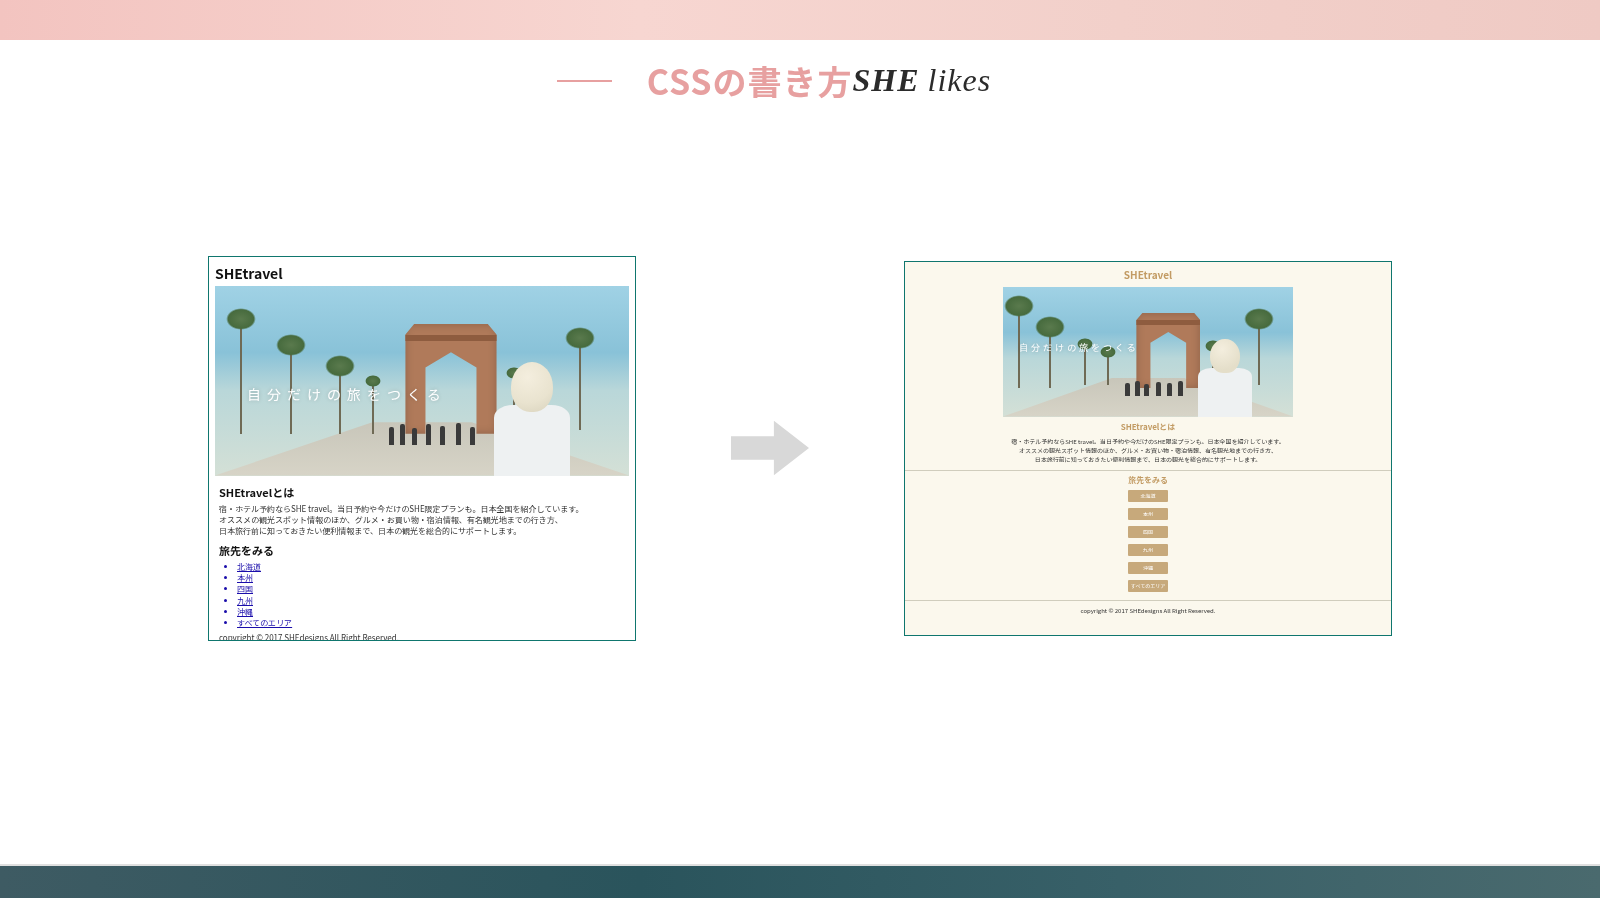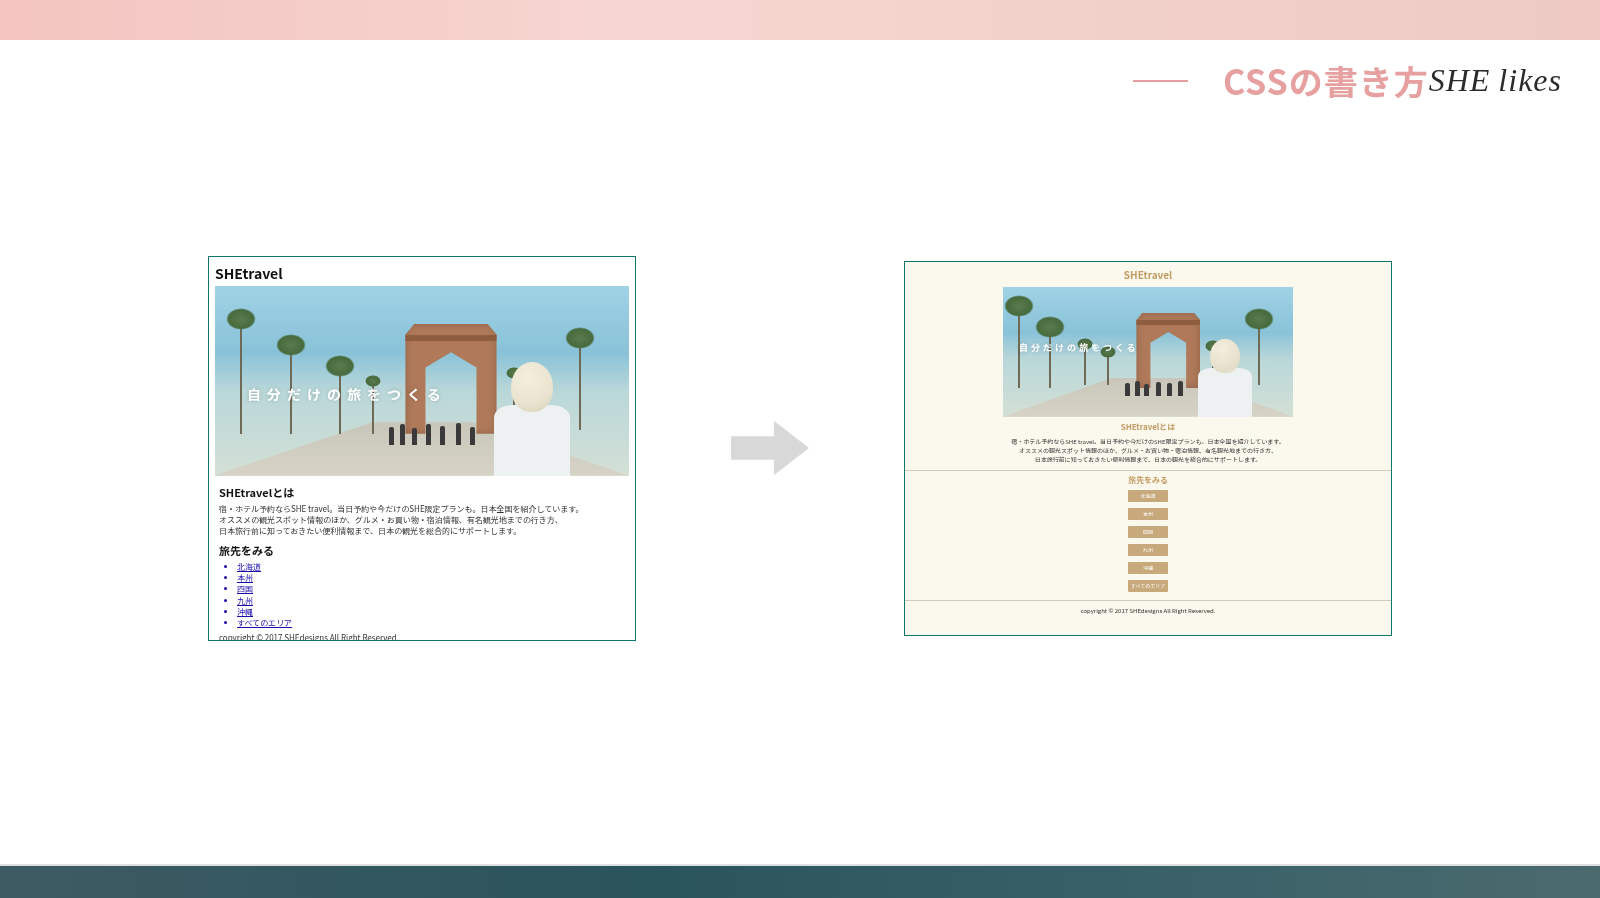--- a/index.html
+++ b/index.html
@@ -16,51 +16,51 @@
     position: absolute; top: 0; left: 0; right: 0; height: 40px;
     background: linear-gradient(90deg, #f3c4c0 0%, #f7d6d1 40%, #f2d0ca 70%, #efcac4 100%);
   }
   .bottomband {
     position: absolute; bottom: 0; left: 0; right: 0; height: 34px;
     background: linear-gradient(90deg, #3e5b63 0%, #2a545c 40%, #386068 70%, #4a6a6e 100%);
     border-top: 2px solid #e0e0e0;
   }
   .title-row {
     position: absolute; top: 56px; left: 0; right: 0; display: flex;
-    align-items: center; justify-content: flex-end; padding-right: 38px;
+    align-items: center; justify-content: center; padding-right: 52px;
   }
   .title-line {
     width: 55px; height: 2px; background: #e7a0a0; margin-right: 35px;
   }
   .title-wrap { display: flex; align-items: center; }
   .title-text { color: #e7a0a0; font-size: 34px; font-weight: 700; letter-spacing: 1px; }
   .logo {
     font-family: "Times New Roman", serif; font-style: italic; font-size: 32px;
     color: #2b2b2b; letter-spacing: 1px; display: flex; align-items: baseline; gap: 8px;
   }
-  .logo .she { font-weight: 400; }
+  .logo .she { font-weight: 700; }
   .logo .likes { font-weight: 400; }
 
   
   .compare {
     position: absolute; top: 218px; left: 208px; right: 208px; bottom: 220px;
     display: flex; align-items: center; justify-content: space-between;
   }
   .panel {
     width: 428px; height: 385px; border: 1px solid #0f766e; background: #ffffff;
     position: relative; overflow: hidden;
   }
   .panel .inner { padding: 6px; font-size: 9px; color: #111; }
   .panel h1 { font-size: 14px; font-weight: 700; margin-bottom: 3px; }
   .hero {
     position: relative; width: 100%; height: 190px; overflow: hidden;
   }
   .hero-caption {
     position: absolute; left: 32px; top: 98px; color: #fff; font-size: 14px;
-    letter-spacing: 6px; text-shadow: 0 0 4px rgba(0,0,0,.2); font-weight: bold;
+    letter-spacing: 6px; text-shadow: 0 0 4px rgba(0,0,0,.2);
   }
   .panel-b { background: #fbf8ed; width: 488px; height: 375px; }
   .panel-b .inner { padding: 0; }
 
   .arrow {
     width: 90px; height: 80px; display: flex; align-items: center; justify-content: center;
   }
   .arrow svg { width: 78px; height: 58px; fill: #d8d8d8; }
 
   

